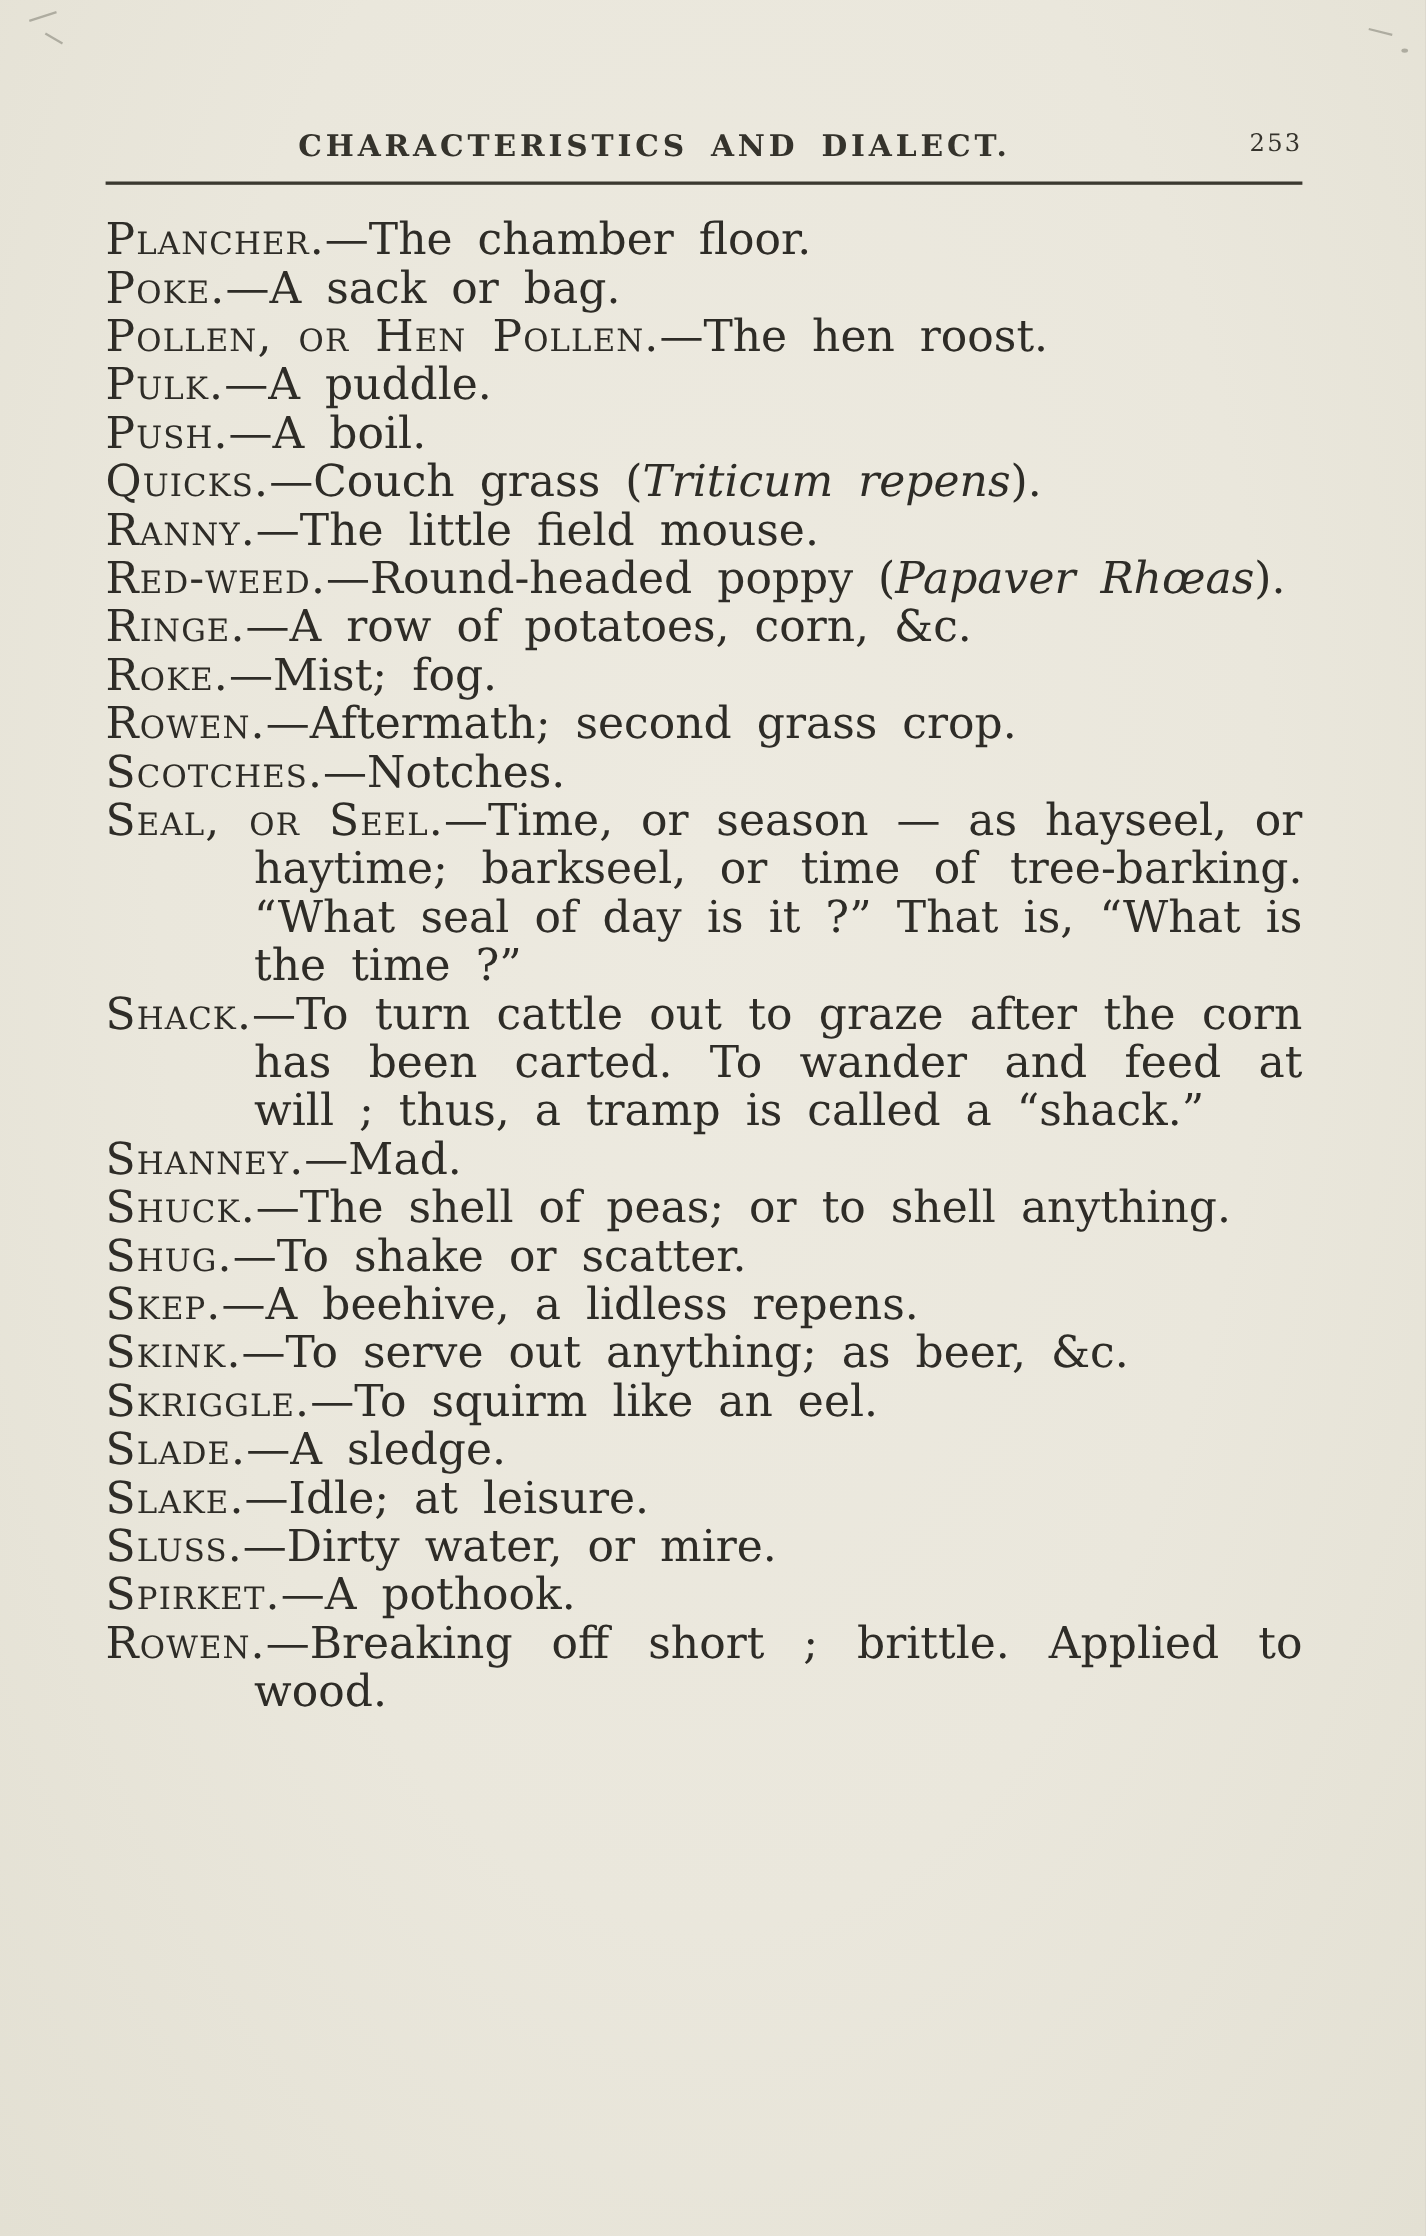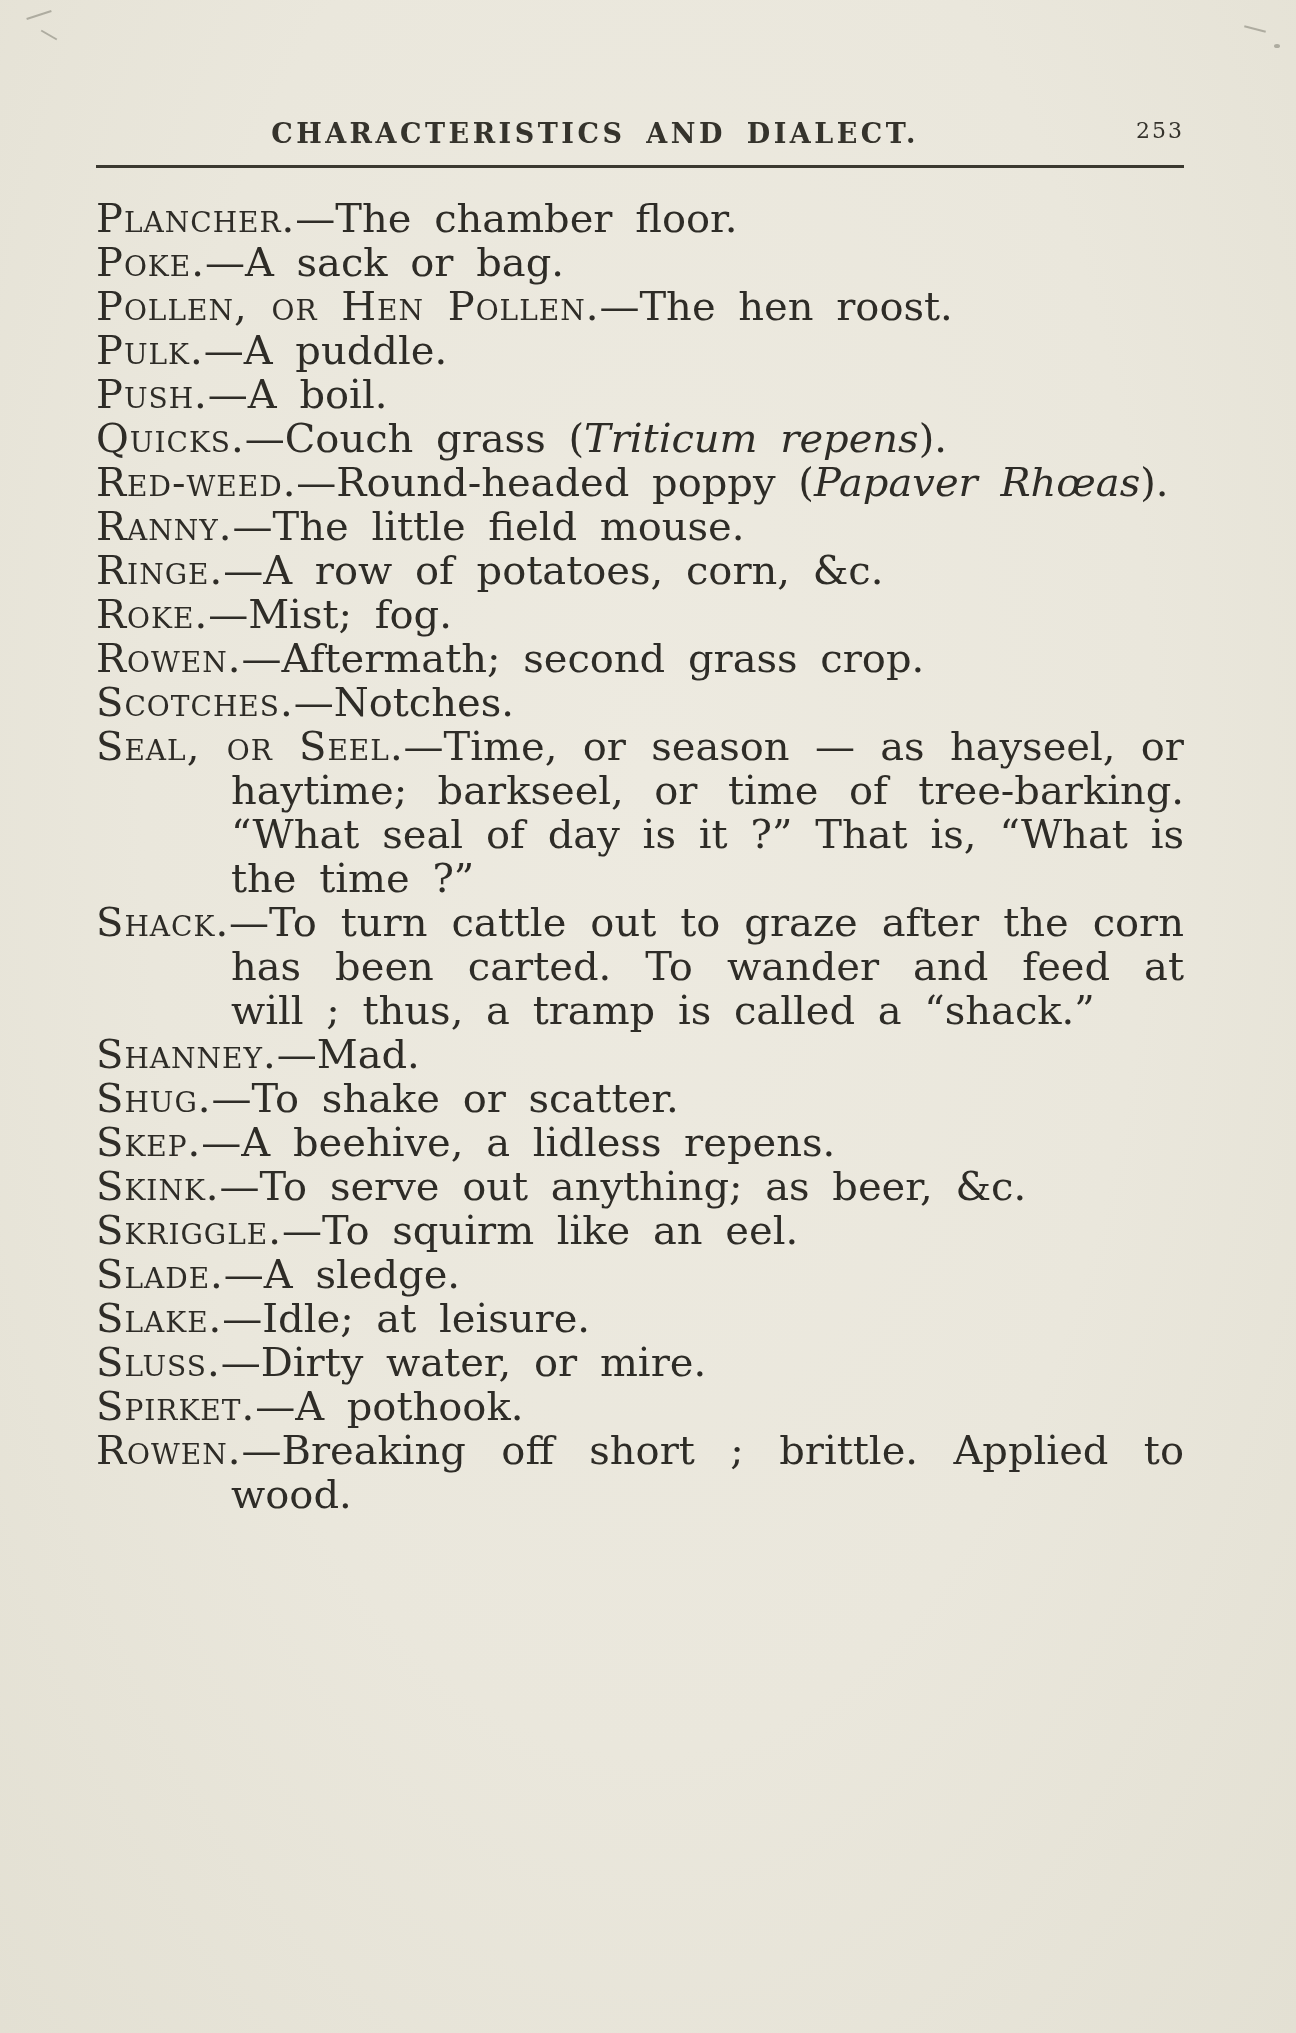--- a/index.html
+++ b/index.html
@@ -92,29 +92,30 @@
 
   <div class="rule"></div>
 
   <div class="entries" id="entries">
       <p class="entry"><span class="term">Plancher.</span><span>—The chamber floor.</span></p>
       <p class="entry"><span class="term">Poke.</span><span>—A sack or bag.</span></p>
       <p class="entry"><span class="term">Pollen, or Hen Pollen.</span><span>—The hen roost.</span></p>
       <p class="entry"><span class="term">Pulk.</span><span>—A puddle.</span></p>
       <p class="entry"><span class="term">Push.</span><span>—A boil.</span></p>
       <p class="entry"><span class="term">Quicks.</span><span>—Couch grass (</span><span class="italic">Triticum repens</span><span>).</span></p>
+      <p class="entry"><span class="term">Ranny.</span><span>—The little field mouse.</span></p>
       <p class="entry"><span class="term">Red-weed.</span><span>—Round-headed poppy (</span><span class="italic">Papaver Rhœas</span><span>).</span></p>
-      <p class="entry"><span class="term">Ranny.</span><span>—The little field mouse.</span></p>
       <p class="entry"><span class="term">Ringe.</span><span>—A row of potatoes, corn, &amp;c.</span></p>
       <p class="entry"><span class="term">Roke.</span><span>—Mist; fog.</span></p>
       <p class="entry"><span class="term">Rowen.</span><span>—Aftermath; second grass crop.</span></p>
       <p class="entry"><span class="term">Scotches.</span><span>—Notches.</span></p>
       <p class="entry"><span class="term">Seal, or Seel.</span><span>—Time, or season — as hayseel, or haytime; barkseel, or time of tree-barking. “What seal of day is it ?”  That is, “What is the time ?”</span></p>
       <p class="entry"><span class="term">Shack.</span><span>—To turn cattle out to graze after the corn has been carted. To wander and feed at will ; thus, a tramp is called a “shack.”</span></p>
       <p class="entry"><span class="term">Shanney.</span><span>—Mad.</span></p>
+      <p class="entry"><span class="term">Shuck.</span><span>—The shell of peas; or to shell anything.</span></p>
       <p class="entry"><span class="term">Shug.</span><span>—To shake or scatter.</span></p>
       <p class="entry"><span class="term">Skep.</span><span>—A beehive, a lidless repens.</span></p>
       <p class="entry"><span class="term">Skink.</span><span>—To serve out anything; as beer, &amp;c.</span></p>
       <p class="entry"><span class="term">Skriggle.</span><span>—To squirm like an eel.</span></p>
       <p class="entry"><span class="term">Slade.</span><span>—A sledge.</span></p>
       <p class="entry"><span class="term">Slake.</span><span>—Idle; at leisure.</span></p>
       <p class="entry"><span class="term">Sluss.</span><span>—Dirty water, or mire.</span></p>
       <p class="entry"><span class="term">Spirket.</span><span>—A pothook.</span></p>
       <p class="entry"><span class="term">Rowen.</span><span>—Breaking off short ; brittle.  Applied to wood.</span></p>
     </div>

